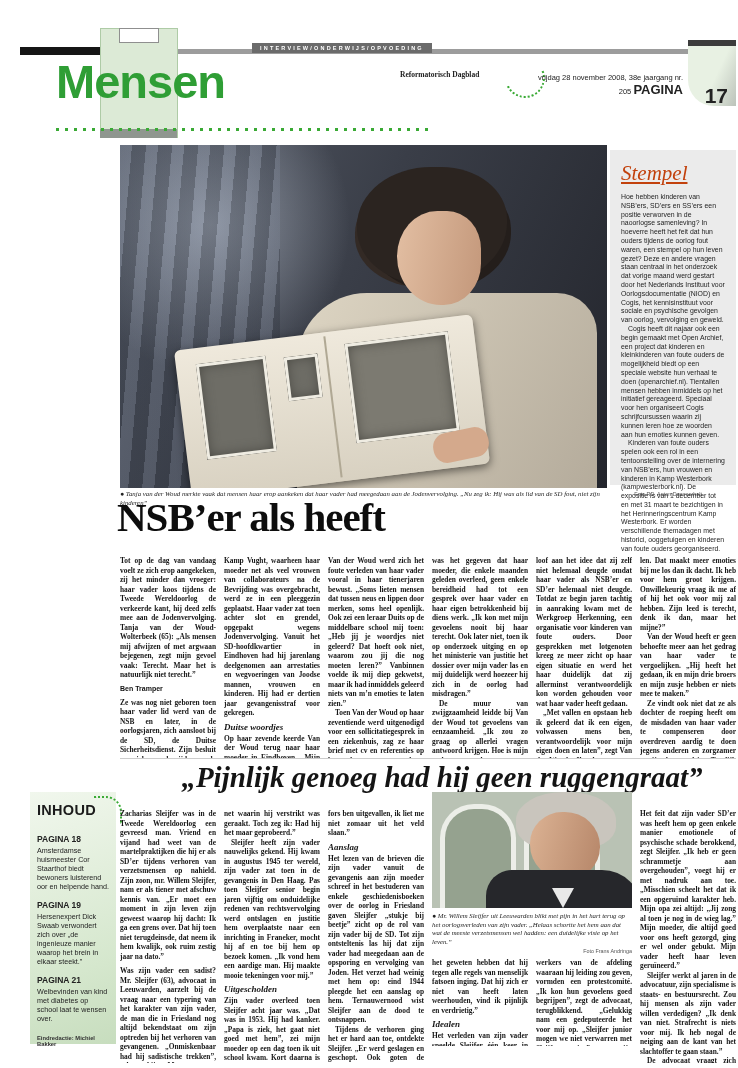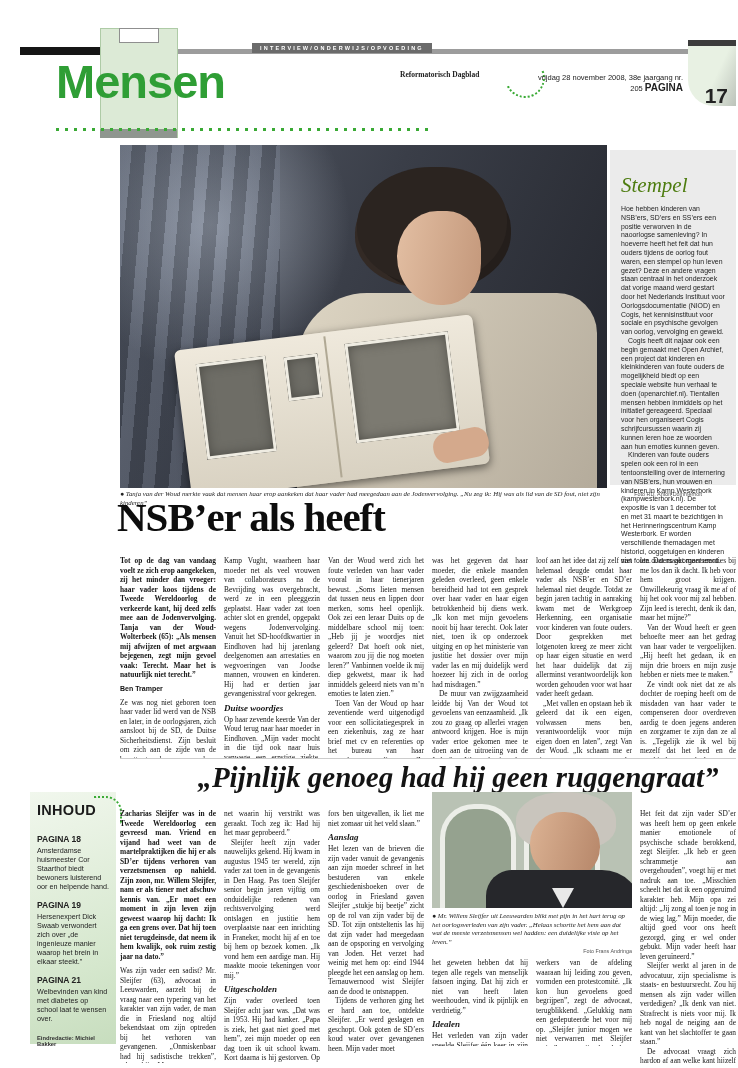--- a/index.html
+++ b/index.html
@@ -13,21 +13,21 @@
   .kicker{left:252px;top:43px;background:#6b6b6b;color:#fff;padding:2px 8px;
           font:bold 5.5px "Liberation Sans",sans-serif;letter-spacing:2.2px;}
   .mensen-tab{left:100px;top:28px;width:76px;height:108px;background:#dcead6;border:1px solid #aecba6;}
   .tab-top{position:absolute;left:18px;top:-1px;width:38px;height:13px;background:#fff;border:1px solid #8f8f8f;}
   .tab-bottom{position:absolute;left:-1px;bottom:-1px;width:77px;height:9px;background:#8f968f;}
   .mensen-title{left:56px;top:58px;font:bold 47px/1 "Liberation Sans",sans-serif;color:#2f9e35;letter-spacing:-1px;}
   .rd-logo{left:400px;top:70px;width:100px;font:bold 7.5px/1.2 "Liberation Serif",serif;color:#222;}
   .rd-arc{left:505px;top:58px;width:36px;height:36px;border:2px dotted #3aaa35;border-radius:50%;
           border-color:transparent #3aaa35 #3aaa35 transparent;transform:rotate(20deg);}
   .dateline{left:528px;top:73px;width:155px;text-align:right;font:7.5px "Liberation Sans",sans-serif;color:#222;}
-  .dateline b{font-size:10px;}
+  .dateline b{font-size:13px;}
   .box17{left:688px;top:40px;width:48px;height:60px;border-top:6px solid #3c3c3c;
          background:linear-gradient(115deg,#e8f1e3 55%,#bcc3ba);border-radius:0 0 0 26px;}
   .box17 .num{position:absolute;right:8px;top:5px;font:bold 21px "Liberation Sans",sans-serif;color:#222;margin-top:33px;}
   .green-dots{left:56px;top:128px;width:374px;height:3px;
               background:repeating-linear-gradient(90deg,#3aaa35 0 3px,transparent 3px 9px);}
 
   
   .pull-quote{left:30px;top:272px;width:88px;font:italic 16px/25px "Liberation Serif",serif;color:#1b1b1b;}
 
   
@@ -53,33 +53,33 @@
   .pm-hand{position:absolute;right:118px;bottom:28px;width:56px;height:30px;background:#d4a98c;border-radius:14px;transform:rotate(-12deg);}
 
   
   .caption-row{left:120px;top:490px;width:582px;display:flex;align-items:flex-start;}
   .caption-text{font:italic 6.8px/8.6px "Liberation Serif",serif;color:#222;flex:1;}
   .caption-credit{font:5.4px "Liberation Sans",sans-serif;color:#555;white-space:nowrap;margin-left:14px;padding-top:1px;}
 
   
   .headline-main{left:117px;top:497px;font:bold 41px/1 "Liberation Serif",serif;letter-spacing:-1px;color:#0d0d0d;}
   .article-rule{left:120px;top:758px;width:616px;height:1px;background:#ccc;}
-  .headline-second{left:180px;top:763px;width:556px;text-align:center;
+  .headline-second{left:164px;top:763px;width:556px;text-align:center;
                    font:italic bold 29px/1 "Liberation Serif",serif;color:#141414;}
 
   
   .stempel{left:610px;top:150px;width:126px;height:335px;background:#ebebeb;box-sizing:border-box;padding:13px 11px;}
-  .stempel-title{font:italic 21px/1 "Liberation Serif",serif;color:#4d7c0f;margin:12px 0 9px;}
+  .stempel-title{font:italic 21px/1 "Liberation Serif",serif;color:#c2410c;margin:0 0 9px;text-decoration:underline;}
   .stempel .seg-p{font:6.9px/8.8px "Liberation Sans",sans-serif;color:#222;text-align:left;margin:0;}
   .stempel .seg-p + .seg-p{text-indent:7px;}
 
   
   .col{position:absolute;width:96px;overflow:hidden;font:7.4px/9.5px "Liberation Serif",serif;
        text-align:justify;color:#161616;}
-  .seg-p{margin:0;}
+  .seg-p{margin:0;font-weight:bold;}
   .seg-p + .seg-p{text-indent:7px;}
   .seg-intro{font-weight:bold;margin:0 0 5px;}
   .seg-byline{font:bold 7px "Liberation Sans",sans-serif;margin:5px 0 6px;color:#111;}
   .seg-subhead{font:italic bold 9px/11px "Liberation Serif",serif;margin:4px 0 1px;}
   .seg-subhead + .seg-p{text-indent:0;}
 
   .t-col{top:556px;height:202px;}
   .c1{left:120px;} .c2{left:224px;} .c3{left:328px;} .c4{left:432px;} .c5{left:536px;} .c6{left:640px;}
   .b-col{top:809px;height:254px;}
   .b-sub{top:958px;height:88px;}

